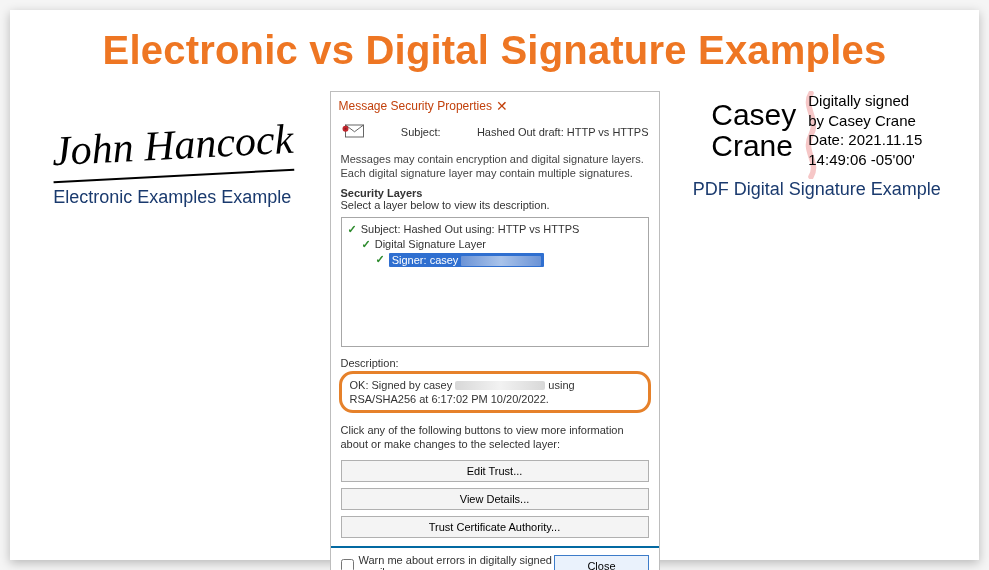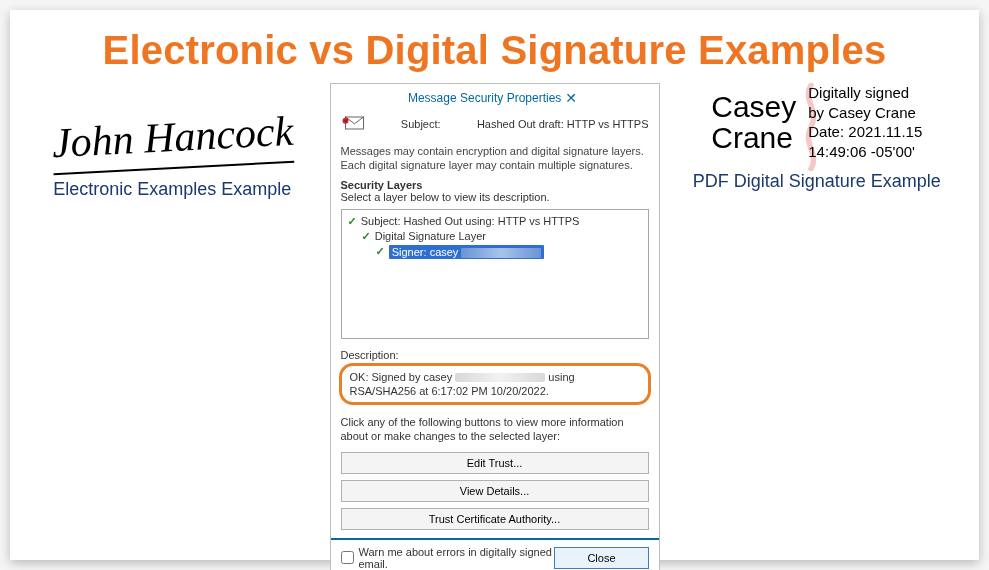--- a/index.html
+++ b/index.html
@@ -17,21 +17,21 @@
     box-shadow: 0 3px 10px rgba(0,0,0,0.25);
     position: relative;
     padding: 18px 15px 0 15px;
   }
   .main-title {
     color: #ee7623;
     font-size: 40px;
     font-weight: 700;
     text-align: center;
     letter-spacing: 0.2px;
-    margin-bottom: 10px;
+    margin-bottom: 18px;
   }
   .columns {
     display: flex;
     align-items: flex-start;
     justify-content: space-between;
     gap: 10px;
   }
   .col { display: flex; flex-direction: column; align-items: center; }
   .col-left  { width: 300px; margin-top: 30px; }
   .col-mid   { width: 335px; }
@@ -59,25 +59,25 @@
   .dialog {
     width: 330px;
     border: 1px solid #bdbdbd;
     background: #fff;
     font-family: "Segoe UI", Tahoma, sans-serif;
     font-size: 11px;
     color: #333;
   }
   .titlebar {
     display: flex;
-    justify-content: center;
+    justify-content: flex-start;
     align-items: center;
     padding: 6px 8px;
     font-size: 12px;
-    color: #0369a1;
+    color: #c2410c;
   }
   .close-x { font-size: 14px; cursor: pointer; padding: 0 4px; }
   .subject-row {
     display: flex; align-items: center; gap: 6px;
     padding: 2px 10px 6px 10px;
     justify-content: space-between;
   }
   .env-icon svg { width: 24px; height: 18px; }
   .info-text { padding: 4px 10px; line-height: 1.3; color: #444; }
   .section-heading { font-weight: 700; padding: 2px 10px 0 10px; }

